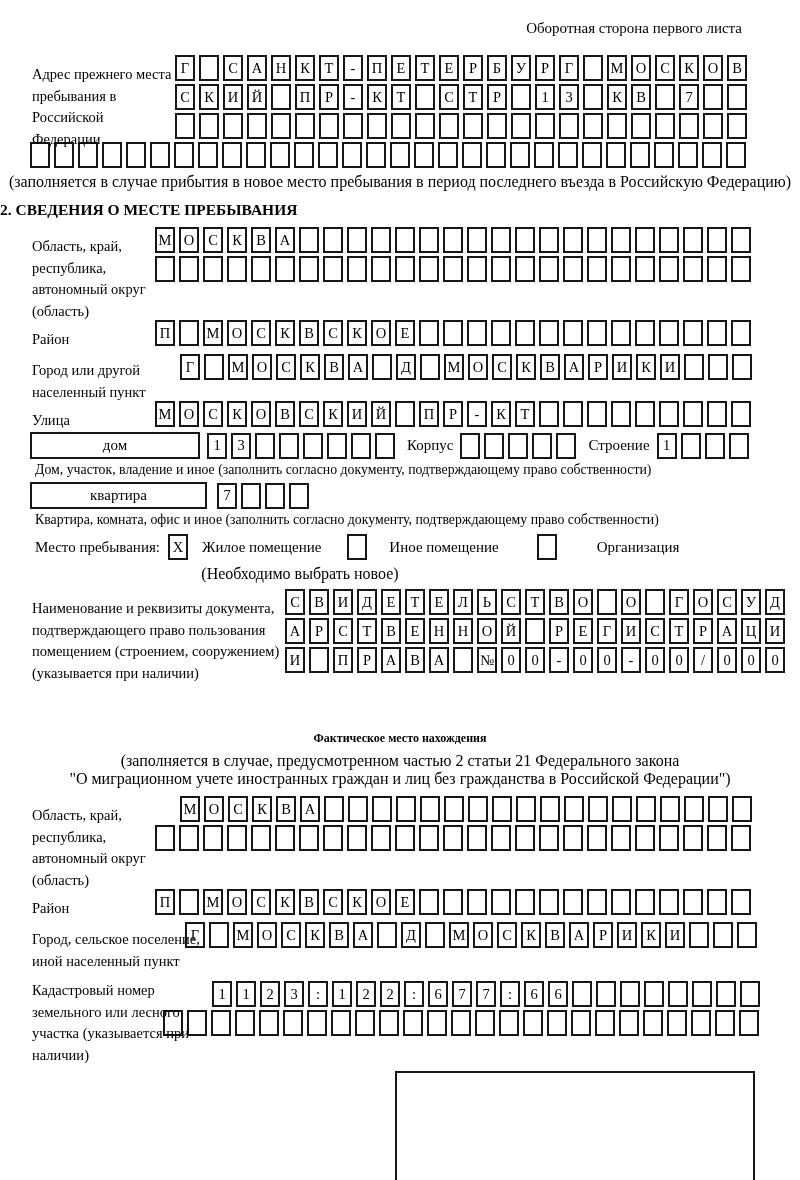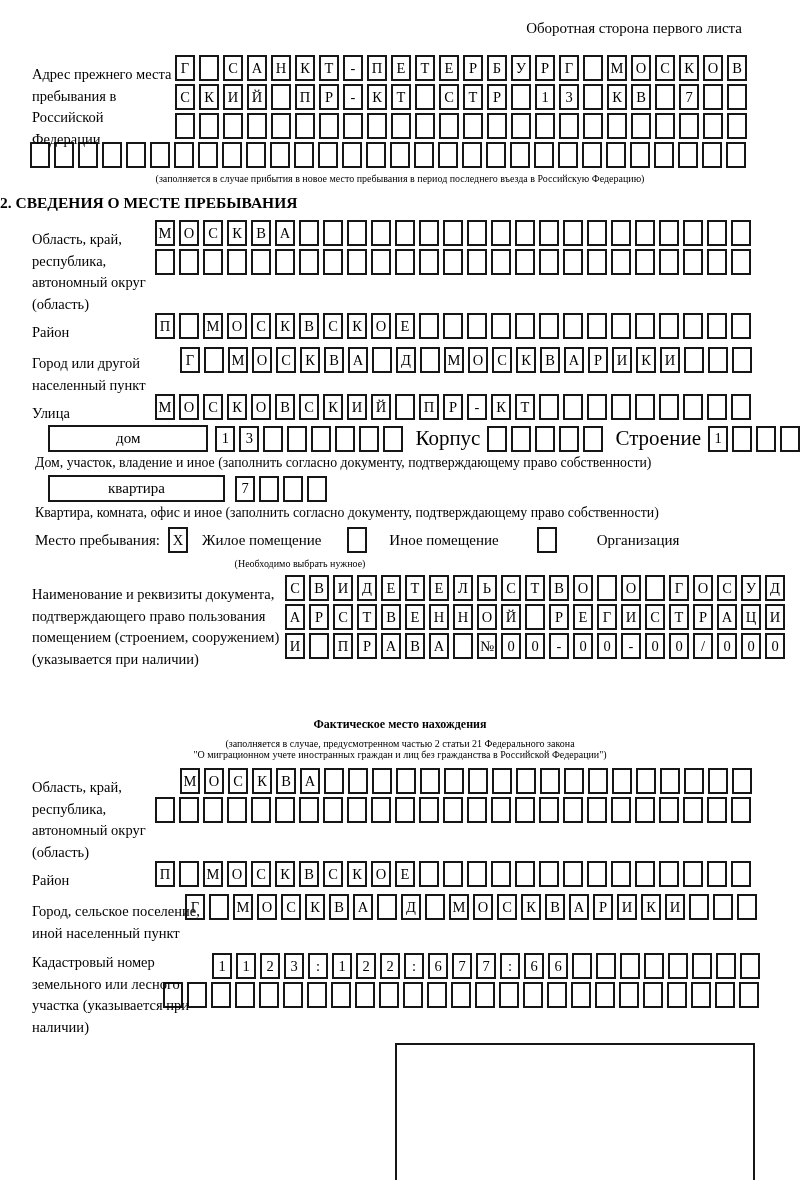--- a/index.html
+++ b/index.html
@@ -15,32 +15,32 @@
   .field { position:relative; margin-bottom:5px; }
   .flabel { position:absolute; left:32px; top:9px; font-size:14.5px; line-height:21.5px; }
   .grids { display:flex; flex-direction:column; gap:3px; }
   .cells { display:flex; gap:4px; }
   .cell {
     flex:0 0 20px; width:20px; height:26px;
     border:2px solid #161616; background:#fff;
     display:flex; align-items:center; justify-content:center;
     font-size:14.5px; line-height:1;
   }
-  .caption-c { text-align:center; font-size:10px; margin:5px 0 3px; }
+  .caption-c { text-align:center; font-size:16px; margin:5px 0 3px; }
   .caption-l { font-size:13.8px; margin:3px 0 4px 35px; }
   .sec-title { font-weight:bold; font-size:15.5px; margin:10px 0 8px; }
   .sub-title { text-align:center; font-weight:bold; font-size:12px; margin:14px 0 6px; }
 
-  .hrow { display:flex; align-items:center; margin-left:48px; }
+  .hrow { display:flex; align-items:center; margin-left:30px; }
   .longbox {
     height:27px; border:2px solid #161616;
     display:flex; align-items:center; justify-content:center;
     font-size:15px;
   }
-  .inline-label { font-size:21px; }
+  .inline-label { font-size:15px; }
 
   .stay { display:flex; align-items:center; margin:6px 0 2px 35px; font-size:15px; }
   .stay .cells { margin:0; }
 
   .stamp-box { width:360px; height:172px; border:2px solid #161616; margin:10px 0 6px 395px; }
 </style>
 </head>
 <body>
 
 <div class="header-note">Оборотная сторона первого листа</div>
@@ -371,21 +371,21 @@
   <span style="margin-left:14px;">Жилое помещение</span>
   <div class="cells" style="margin-left:26px;">
       <div class="cell"></div>
     </div>
   <span style="margin-left:22px;">Иное помещение</span>
   <div class="cells" style="margin-left:38px;">
       <div class="cell"></div>
     </div>
   <span style="margin-left:40px;">Организация</span>
 </div>
-<div class="caption-c" style="width:420px; margin-left:90px;">(Необходимо выбрать нужное)</div>
+<div class="caption-c" style="width:420px; margin-left:90px;">(Необходимо выбрать новое)</div>
 
 <div class="field" style="min-height:128px; margin-top:6px;">
   <div class="flabel" style="width:248px;">Наименование и реквизиты документа, подтверждающего право пользования помещением (строением, сооружением) (указывается при наличии)</div>
   <div class="grids" style="margin-left:285px;">
     <div class="cells">
         <div class="cell">С</div>
         <div class="cell">В</div>
         <div class="cell">И</div>
         <div class="cell">Д</div>
         <div class="cell">Е</div>

